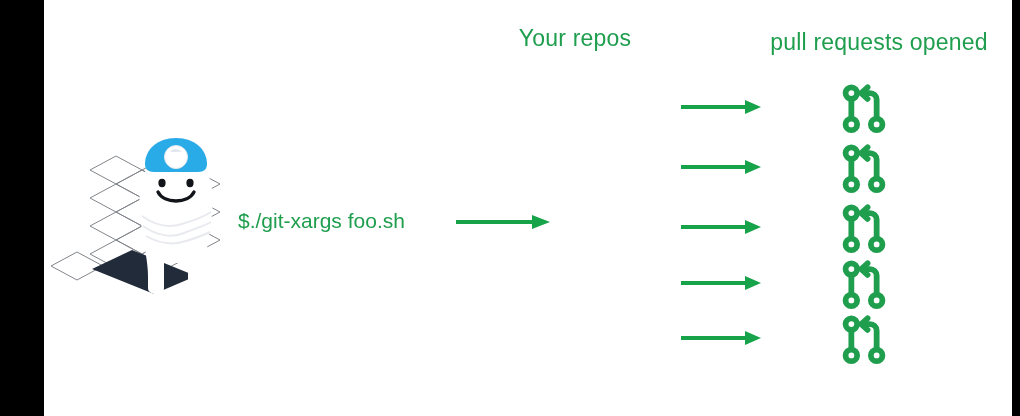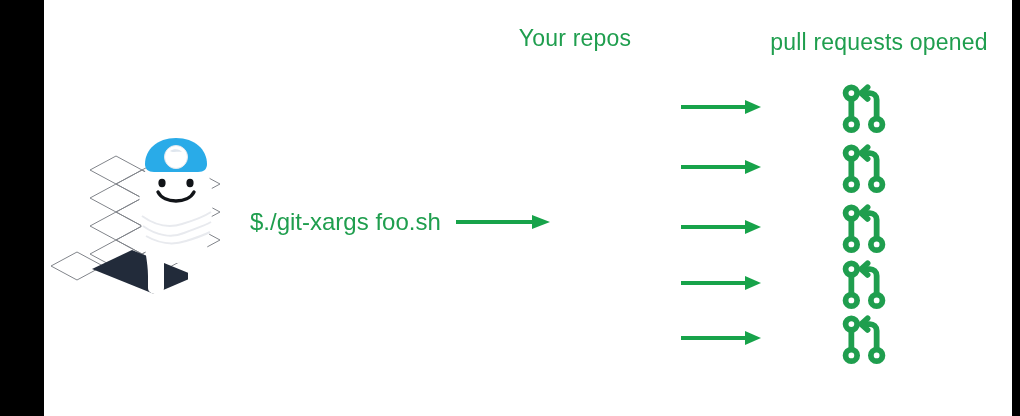--- a/index.html
+++ b/index.html
@@ -51,24 +51,24 @@
     position: absolute;
     left: 82px;
     top: 8px;
     width: 100px;
     height: 160px;
   }
 
   
   #command-text {
     position: absolute;
-    left: 206px;
+    left: 194px;
     top: 210px;
     color: #1f9e4e;
-    font-size: 24px;
+    font-size: 21px;
     font-family: "Liberation Sans", sans-serif;
     white-space: nowrap;
     line-height: 1;
   }
 
   
   .arrow {
     position: absolute;
     height: 16px;
   }

